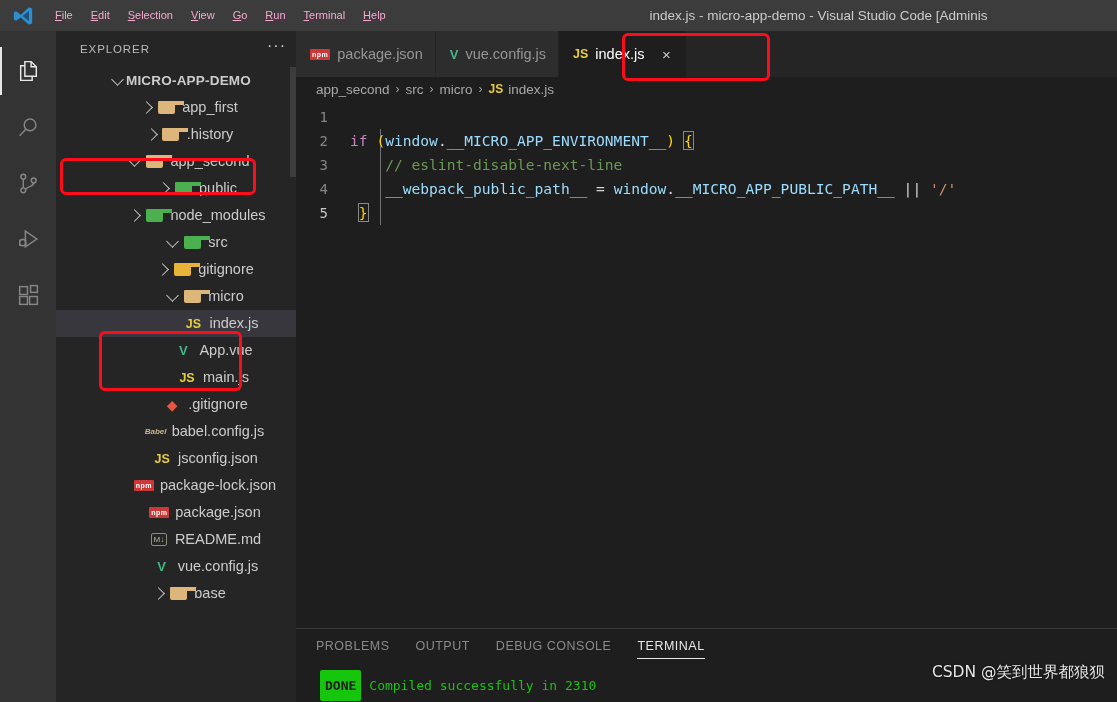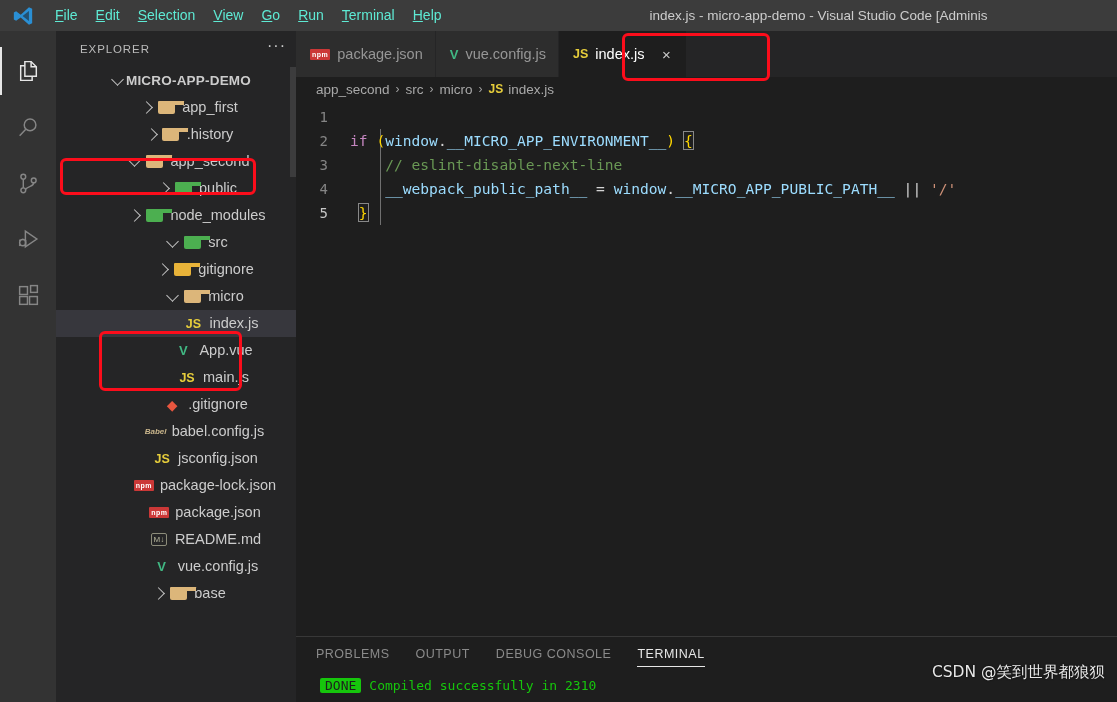--- a/index.html
+++ b/index.html
@@ -21,21 +21,21 @@
     background: #3c3c3c;
     display: flex; align-items: center;
   }
   .vscode-logo {
     width: 46px; height: 31px;
     display: flex; align-items: center; justify-content: center;
   }
   .vscode-logo svg { display: block; }
   .menubar { display: flex; align-items: center; height: 31px; }
   .menu-item {
-    color: #5eead4; font-size: 14px; line-height: 31px;
+    color: #f9a8d4; font-size: 11px; line-height: 31px;
     padding: 0 9px; white-space: nowrap; cursor: default;
   }
   .menu-item u { text-decoration: underline; }
   .window-title {
     position: absolute; left: 0; top: 0; width: 1117px; height: 31px;
     line-height: 31px; text-align: center;
     color: #cccccc; font-size: 13.5px; pointer-events: none;
     padding-left: 520px;
     white-space: nowrap; overflow: hidden;
   }
@@ -164,38 +164,38 @@
   .tok-paren-y { color: #ffd700; }
   .tok-str     { color: #ce9178; }
   .tok-op      { color: #d4d4d4; }
   .indent-guide {
     position: absolute; width: 1px; background: #707070;
   }
   .brace-box { outline: 1px solid #888888; }
 
   
   .panel {
-    position: absolute; left: 0; bottom: 0; width: 821px; height: 66px;
+    position: absolute; left: 0; bottom: 8px; width: 821px; height: 66px;
     background: #1e1e1e; border-top: 1px solid #383838;
   }
   .paneltabs { display: flex; align-items: center; height: 35px; padding-left: 20px; }
   .ptab {
     color: #8a8a8a; font-size: 12.5px; letter-spacing: 0.5px;
     margin-right: 26px; cursor: pointer; position: relative; height: 35px;
     line-height: 35px;
   }
   .ptab.active { color: #e7e7e7; }
   .ptab.active::after {
     content: ""; position: absolute; left: 0; right: 0; bottom: 5px;
     height: 1px; background: #e7e7e7;
   }
   .termline { padding-left: 24px; margin-top: 6px; display: flex; align-items: center;
               font-family: "DejaVu Sans Mono", monospace; font-size: 13px; }
-  .term-badge { background: #16c60c; color: #1e1e1e; font-weight: normal;
-                padding: 0 5px; border-radius: 2px; }
+  .term-badge { background: #16c60c; color: #1e1e1e; font-weight: bold;
+                padding: 8px 5px; border-radius: 2px; }
   .term-text { color: #16c60c; margin-left: 8px; }
 
   
   .annot {
     position: absolute; border: 3px solid #fc0d1b; border-radius: 6px;
     pointer-events: none;
   }
 
   
   .watermark {

